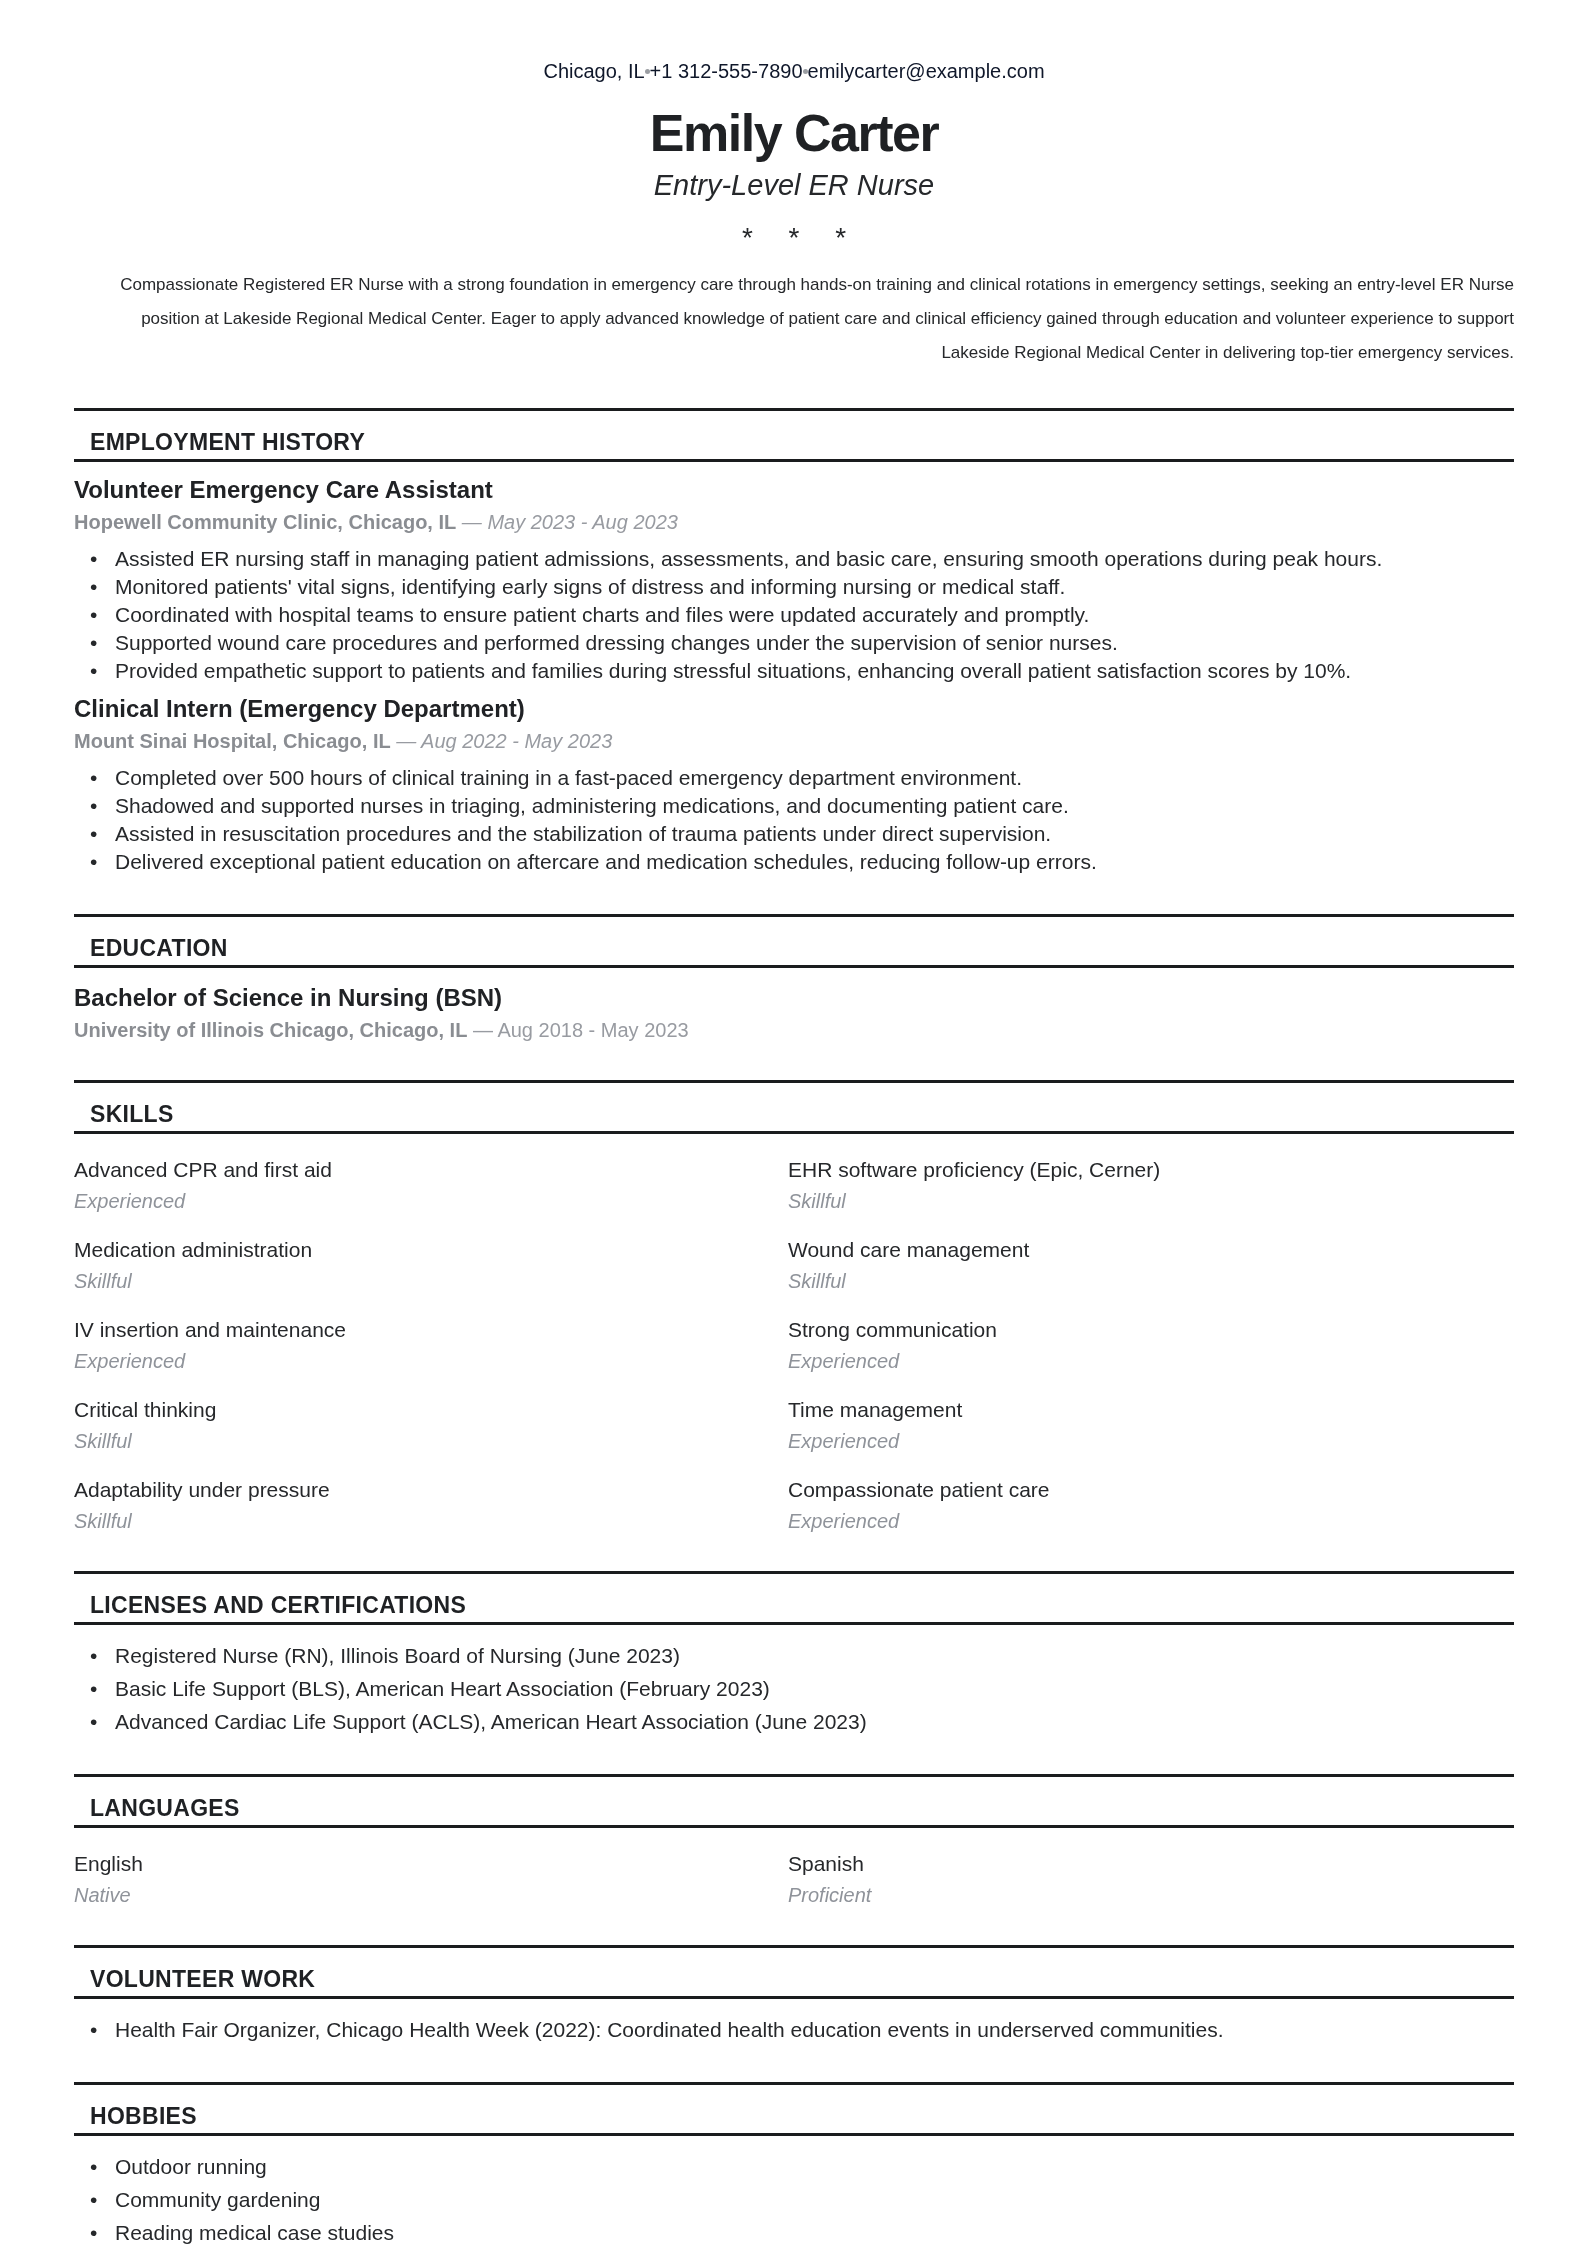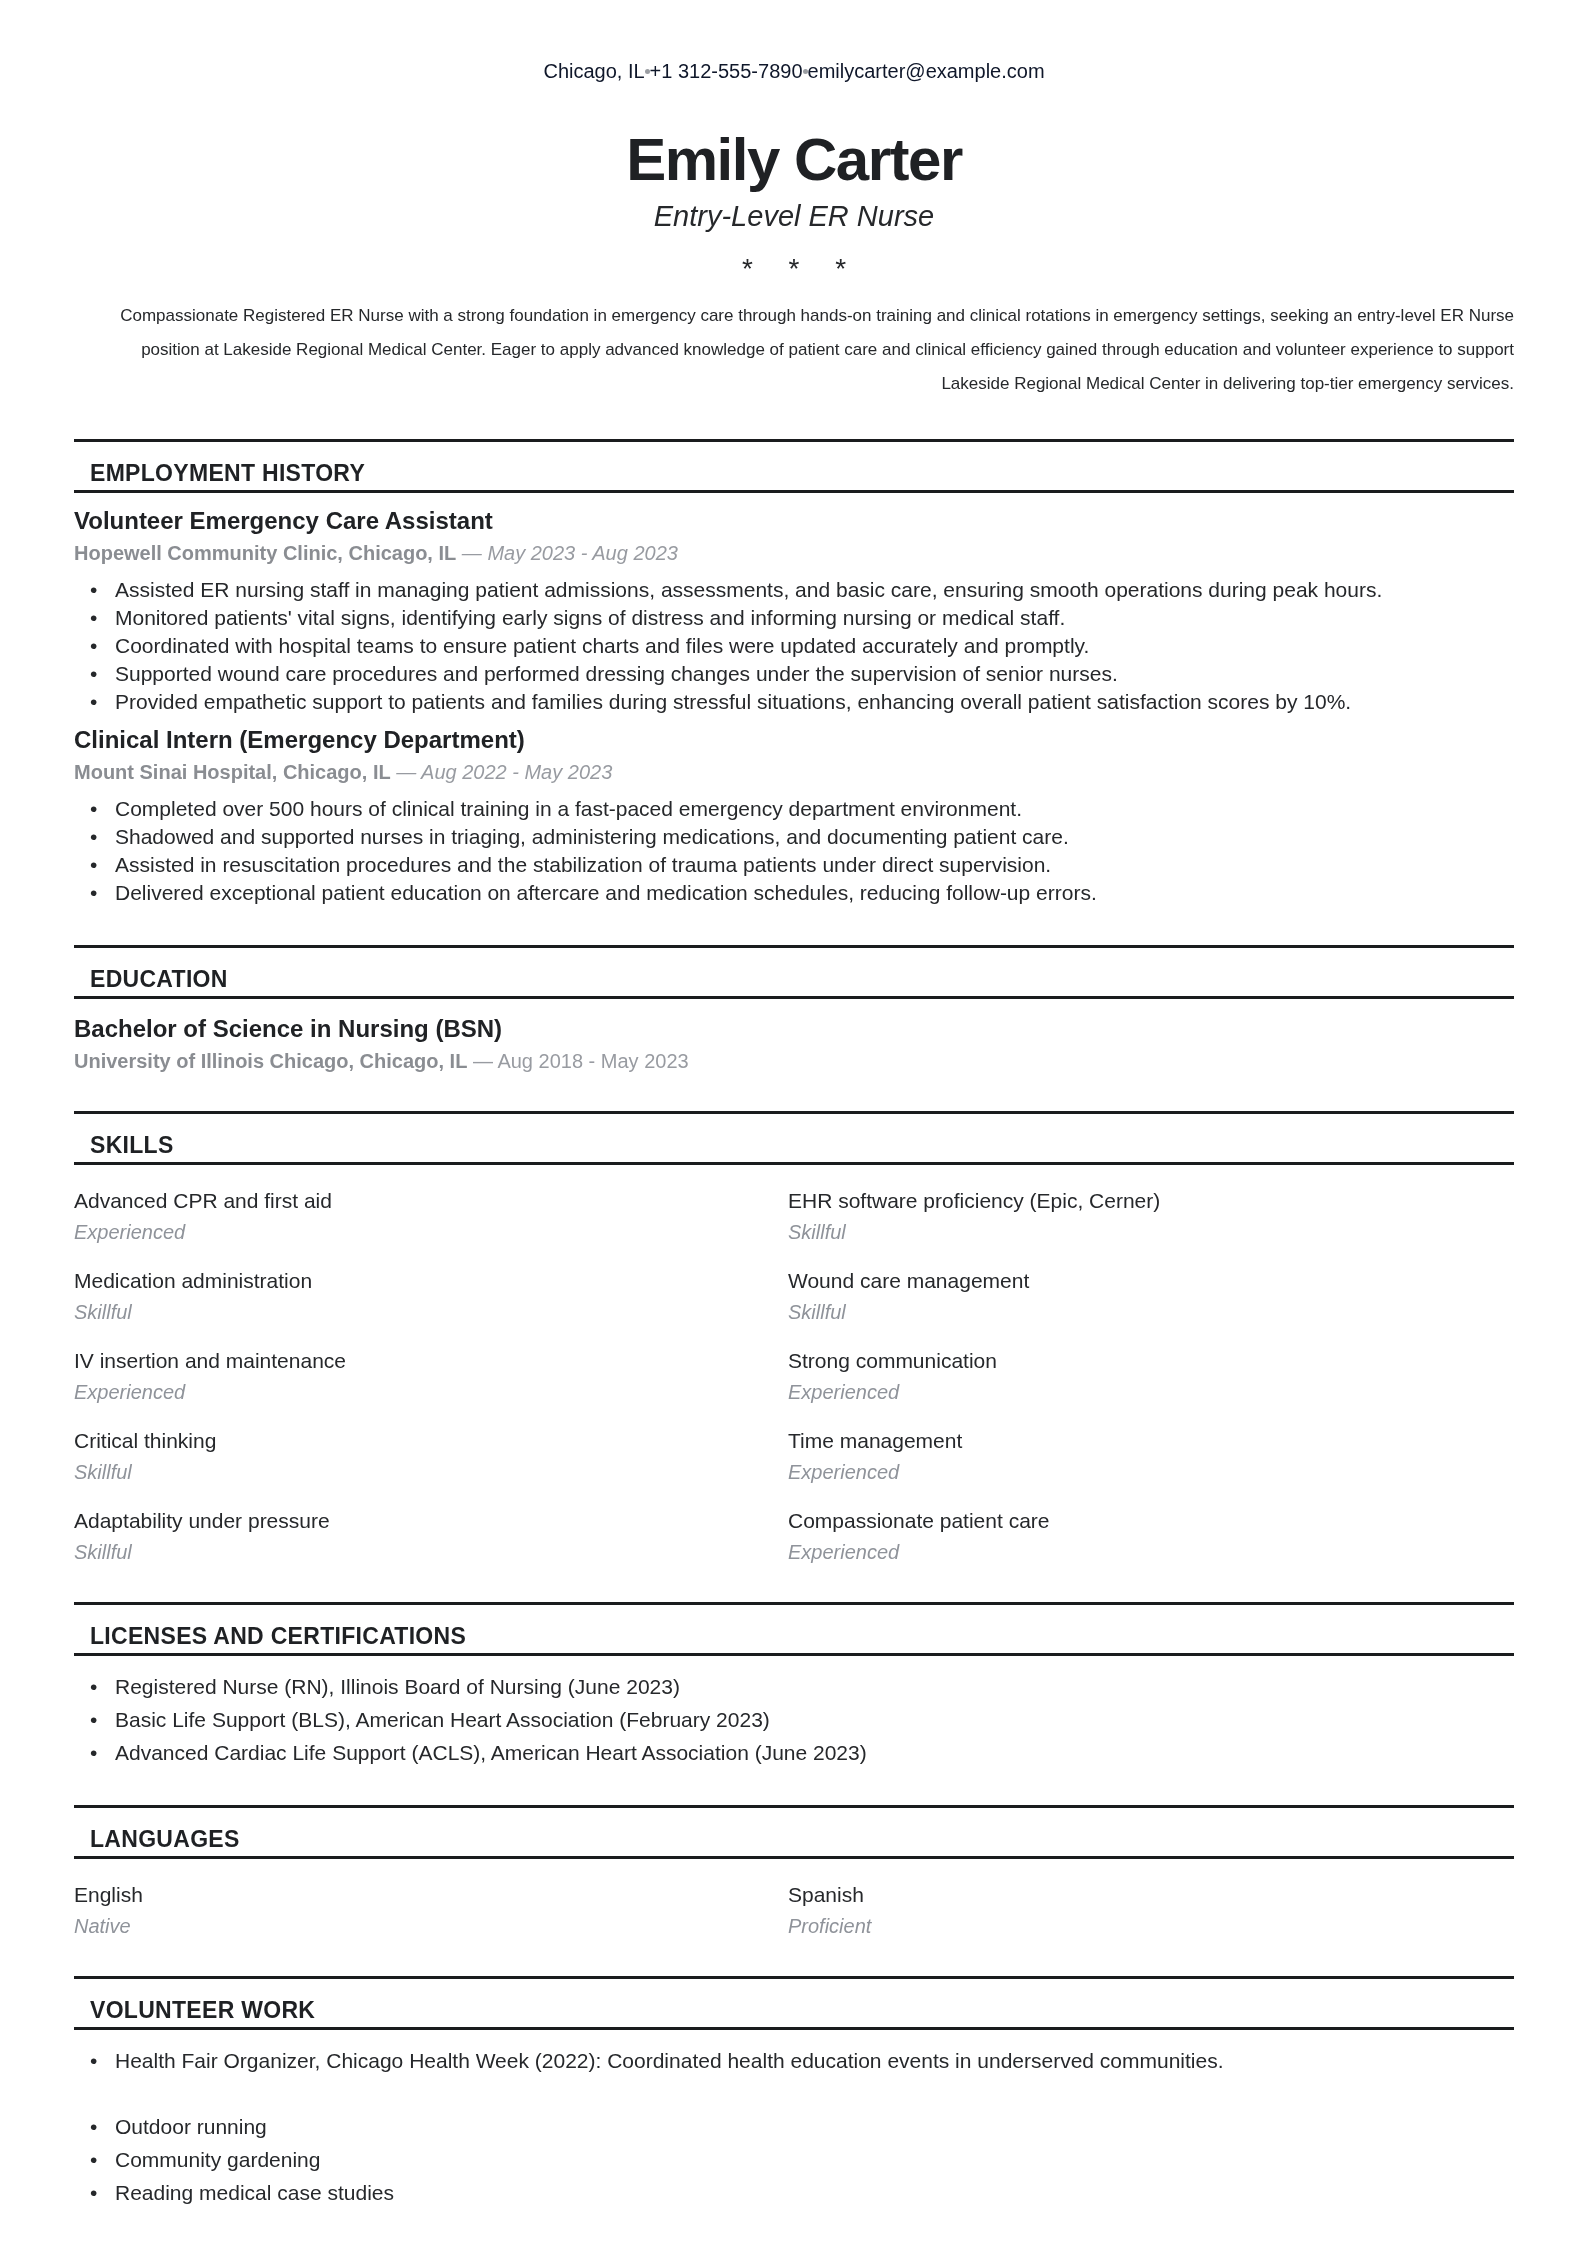--- a/index.html
+++ b/index.html
@@ -15,23 +15,23 @@
   .content { width:1440px; margin:0 auto; }
 
   
   .contact-bar {
     padding-top:60px;
     display:flex; justify-content:center; align-items:center;
     font-size:20px; color:#0f172a;
   }
   .contact-dot { width:5px; height:5px; border-radius:50%; background:#9a9da2; flex:0 0 auto; }
   .name {
-    margin-top:42px;
+    margin-top:20px;
     text-align:center;
-    font-size:60px; font-weight:700; letter-spacing:-1.5px;
+    font-size:52px; font-weight:700; letter-spacing:-1.5px;
     color:#1f2124;
   }
   .role {
     margin-top:6px;
     text-align:center;
     font-style:italic; font-size:29px; color:#26282b;
   }
   .ornament {
     margin-top:20px;
     text-align:center;
@@ -224,20 +224,21 @@
     </div>
 
     <div class="section">
       <div class="section-header">VOLUNTEER WORK</div>
       <ul class="bullets loose" style="margin-top:17px;">
         <li>Health Fair Organizer, Chicago Health Week (2022): Coordinated health education events in underserved communities.</li>
       </ul>
     </div>
 
     <div class="section">
+      <div class="section-header">HOBBIES</div>
       <ul class="bullets loose" style="margin-top:17px;">
         <li>Outdoor running</li>
         <li>Community gardening</li>
         <li>Reading medical case studies</li>
       </ul>
     </div>
 
   </div>
 </div>
 

